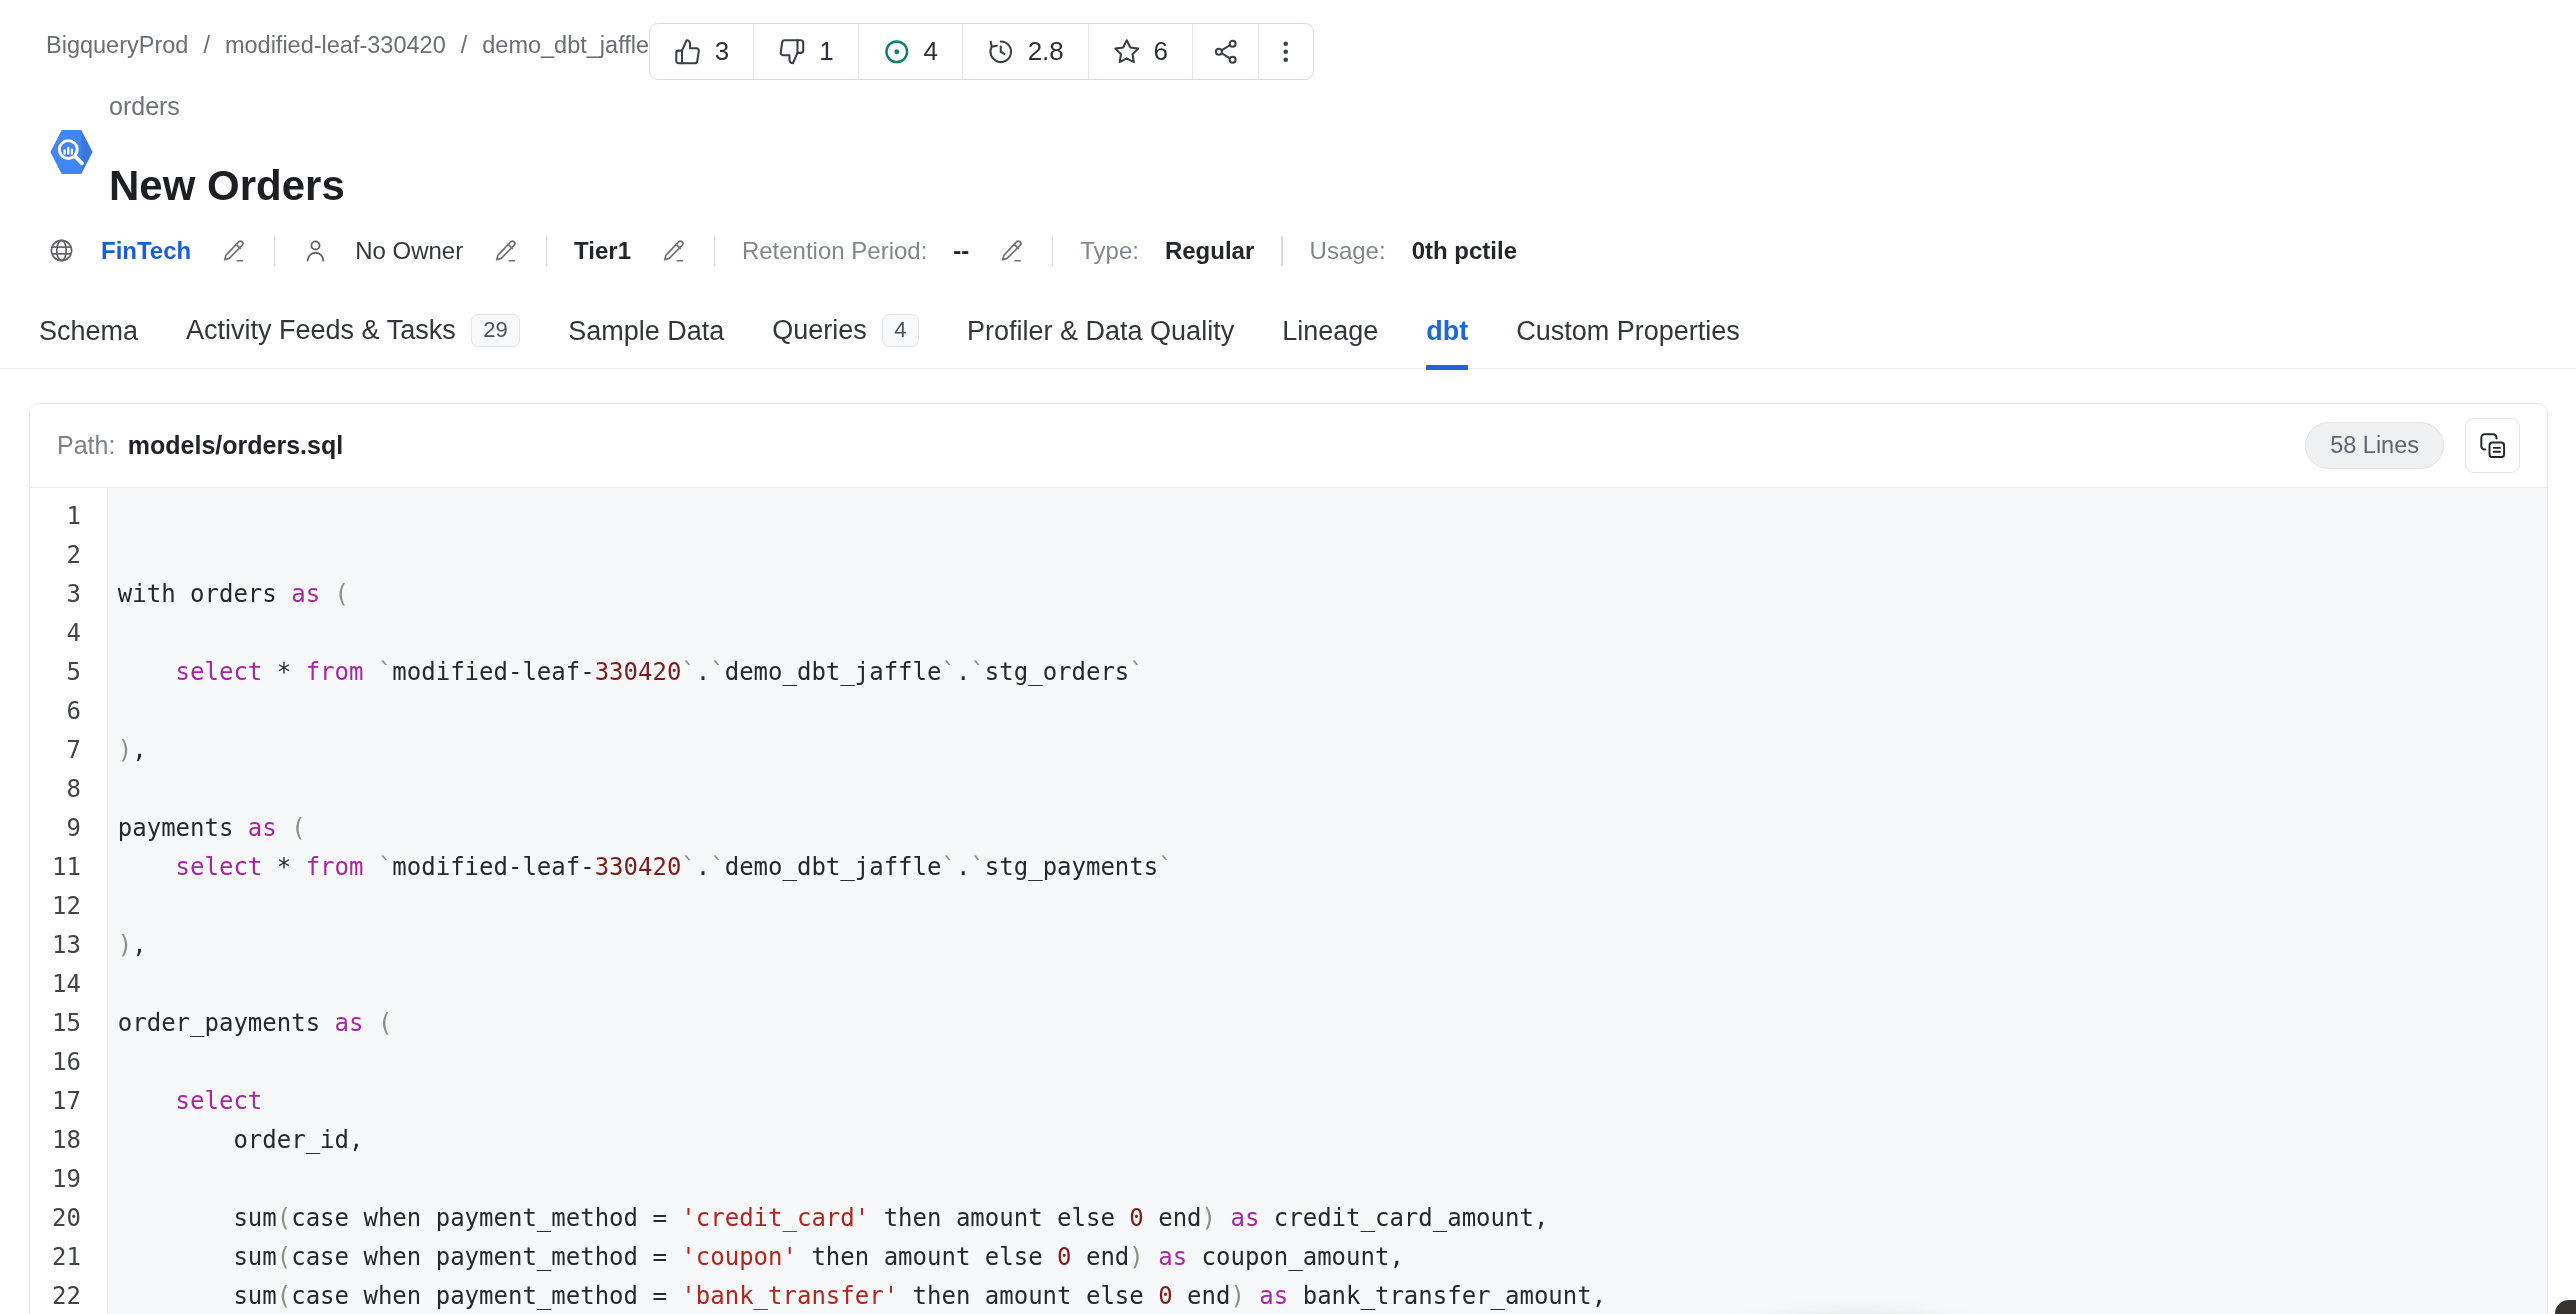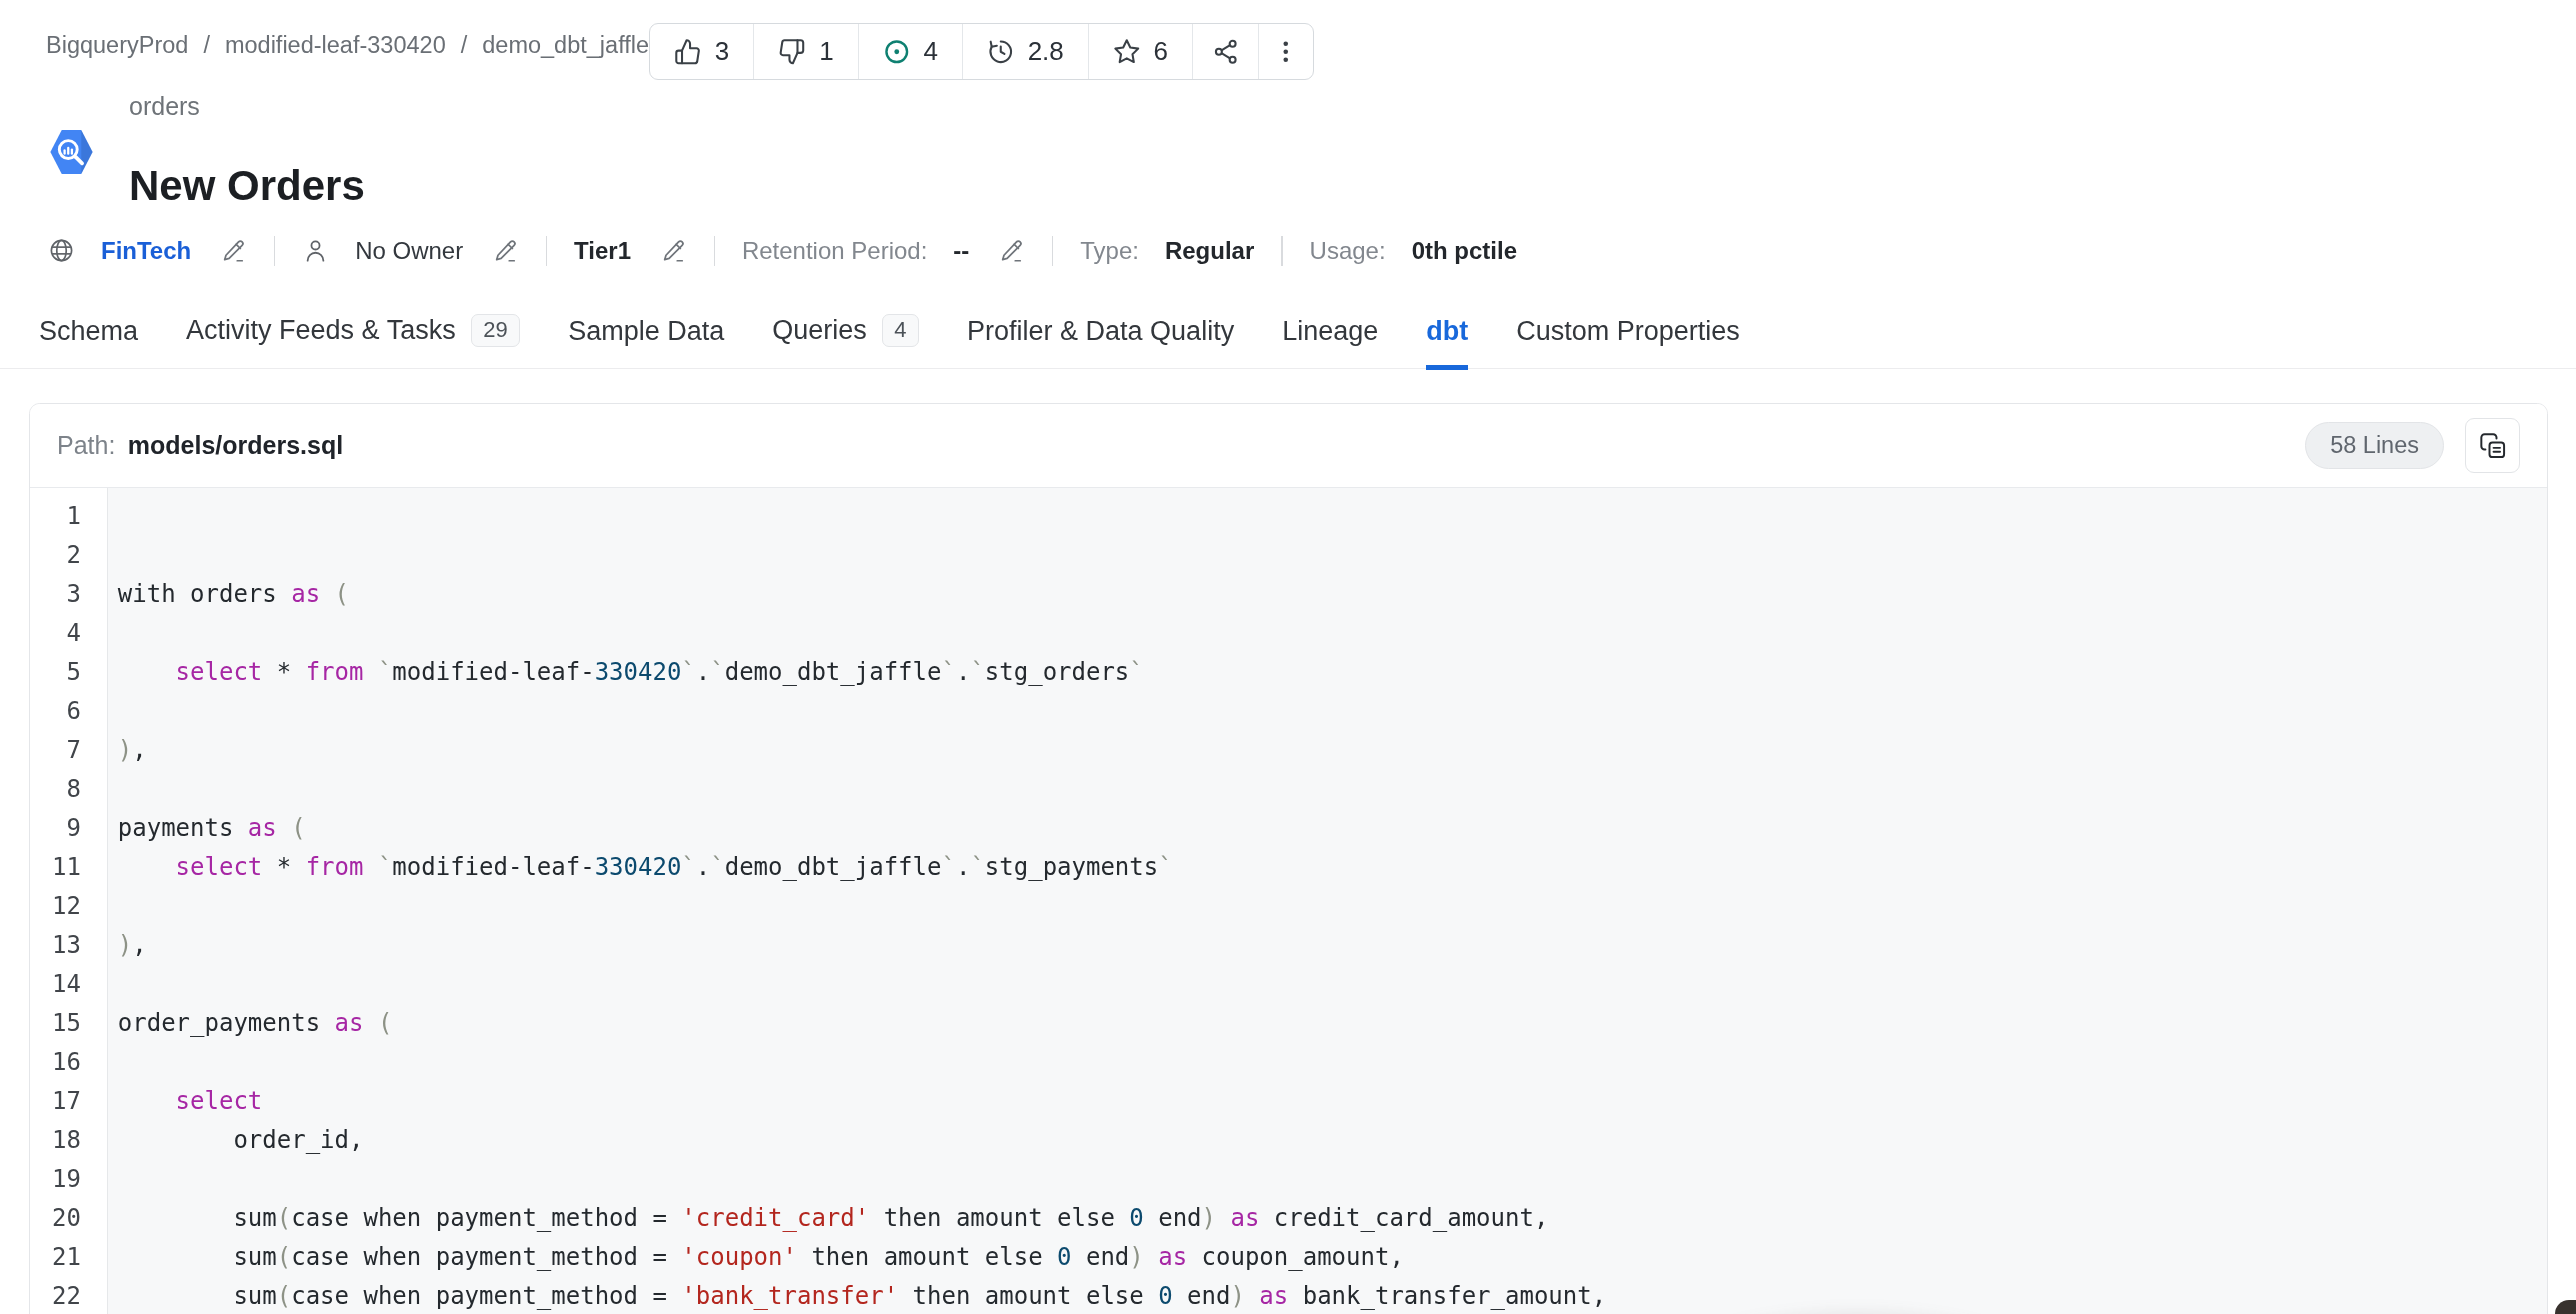--- a/index.html
+++ b/index.html
@@ -12,21 +12,21 @@
   .topbar { display:flex; justify-content:flex-start; align-items:flex-start; padding:23px 39px 0 46px; }
   .breadcrumb { margin-top:9px; font-size:23.5px; color:#6a6f75; display:flex; gap:15px; align-items:center; }
   .bc-item { cursor:pointer; }
   .votebar { display:flex; align-items:stretch; height:57px; border:1.3px solid #d6dade; border-radius:9px; background:#fff; }
   .vb-cell { display:flex; align-items:center; gap:13.3px; padding:0 24px; border-right:1.3px solid #e4e7ea; font-size:26px; color:#2b3138; cursor:pointer; }
   .vb-cell svg { width:27.5px; height:27.5px; color:#3a4046; display:block; }
   .vb-cell.tasks svg { color:#0e8071; }
   .vb-cell.share { padding:0 18.7px; }
   .vb-cell.more { border-right:none; padding:0 13.3px; }
   
-  .title-row { display:flex; align-items:center; gap:30px; padding:12.4px 0 0 44px; }
+  .title-row { display:flex; align-items:center; gap:10px; padding:12.4px 0 0 44px; }
   .bq-logo { width:55px; height:52px; display:block; }
   .subtitle { font-size:25px; line-height:1.15; color:#6e7378; }
   .page-title { font-size:42px; line-height:1.18; font-weight:700; color:#1c1f23;margin-top:40px; }
   
   .meta-row { display:flex; align-items:center; padding:25px 0 0 48px; font-size:24px; color:#6a6f76; }
   .meta-item { display:flex; align-items:center; gap:26px; }
   .meta-item svg { width:27px; height:27px; color:#5f6368; display:block; }
   .meta-item .pencil { width:26px; height:26px; color:#6f747a; margin-left:3.6px; cursor:pointer; }
   .meta-divider { width:1.3px; height:30px; background:#d9dbde; margin:0 27px; }
   .meta-link { color:#1a5fd7; font-weight:600; cursor:pointer; }
@@ -49,21 +49,21 @@
   .lines-badge { background:#eef0f2; border:0.9px solid #e2e4e7; color:#60666e; border-radius:887px; padding:9px 24px; font-size:23.5px; margin-right:21px; }
   .copy-btn { width:55px; height:55px; border:1.3px solid #e2e4e7; border-radius:9px; display:flex; align-items:center; justify-content:center; background:#fff; cursor:pointer; }
   .copy-btn svg { width:28px; height:28px; color:#24282d; display:block; }
   .code-area { position:relative; background:#f7f8f9; padding-top:8px; height:892px; }
   .gutter-bg { position:absolute; left:0; top:0; bottom:0; width:78px; background:#fff; border-right:1.3px solid #e6e8ea; }
   .code-row { position:relative; display:flex; height:39px; align-items:center; font-family:"DejaVu Sans Mono", monospace; font-size:24px; }
   .ln { flex:0 0 78px; text-align:right; padding-right:27px; color:#41454a; }
   .lt { white-space:pre; padding-left:9.8px; color:#24292e;text-align:right; }
   .tok-d { color:#24292e; }
   .tok-k { color:#a626a4; }
-  .tok-n { color:#0c4a6e; }
+  .tok-n { color:#7f1d1d; }
   .tok-s { color:#b3261e; }
   .tok-p { color:#8d9286; }
   
   .shadow-blob { position:absolute; left:1652px; top:1240px; width:622px; height:151px; pointer-events:none; z-index:5;
     background:radial-gradient(ellipse 55% 95% at 33% 108%, rgba(80,74,70,0.5), rgba(80,74,70,0) 70%); filter:blur(4.4px); }
   .corner-peek { position:absolute; right:0; bottom:0; width:21px; height:15px; background:#38322e; border-top-left-radius:14px; z-index:6; }
 </style>
 </head>
 <body>
 

